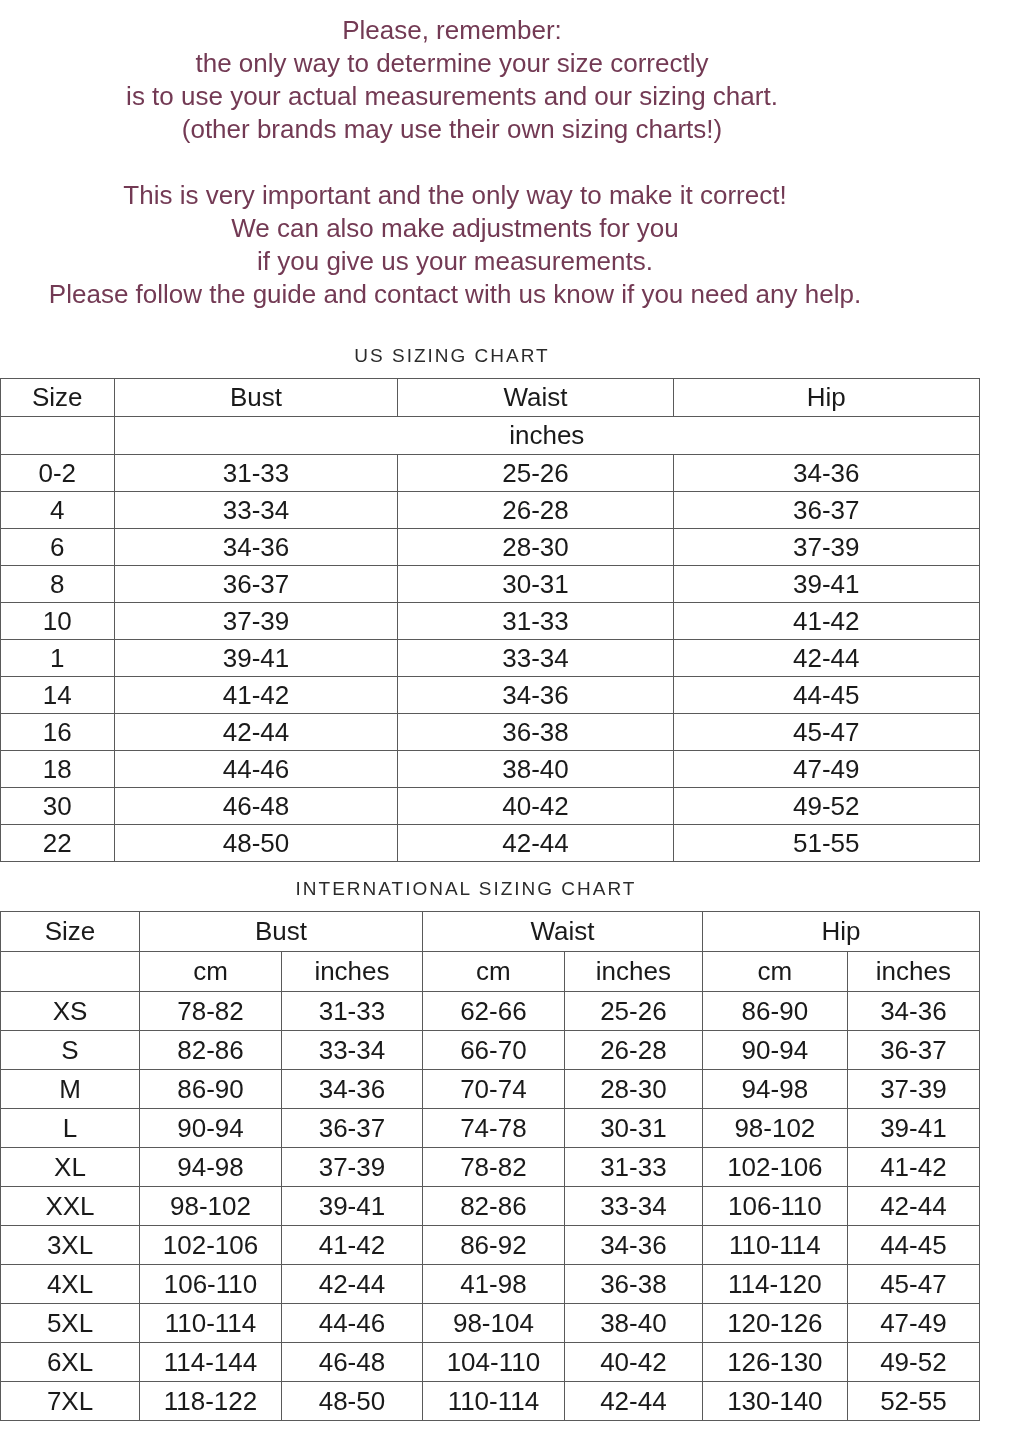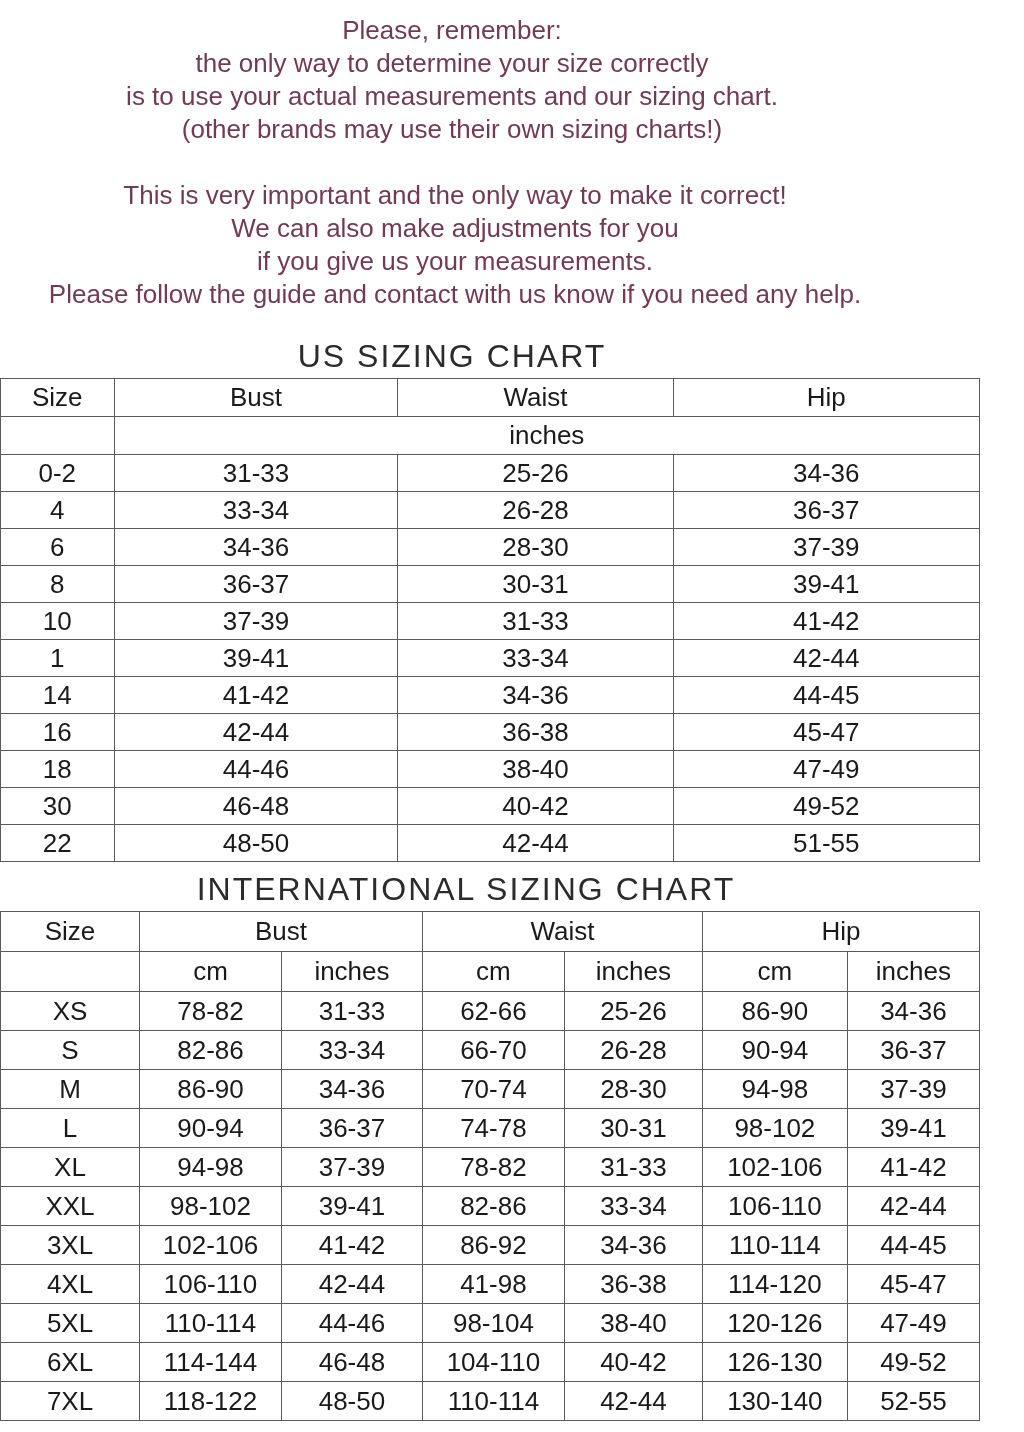--- a/index.html
+++ b/index.html
@@ -25,21 +25,21 @@
     line-height: 33px;
     font-weight: 300;
   }
   .intro .para { margin: 0; }
   .intro .para + .para { margin-top: 33px; padding-left: 6px; }
   .intro .line { display: block; white-space: nowrap; }
 
   .chart-title {
     text-align: center;
     color: var(--title-text);
-    font-size: 32px;
+    font-size: 19px;
     font-weight: 300;
     letter-spacing: 2px;
     line-height: 30px;
   }
   .us-title { margin-top: 30px; margin-bottom: 7px; }
   .intl-title { margin-top: 12px; margin-bottom: 7px; padding-left: 28px; }
 
   table.sizing-table {
     border-collapse: collapse;
     table-layout: fixed;

